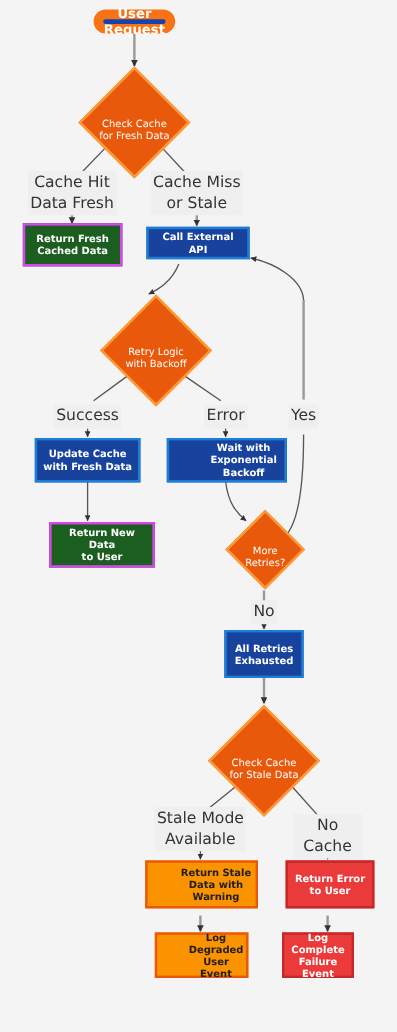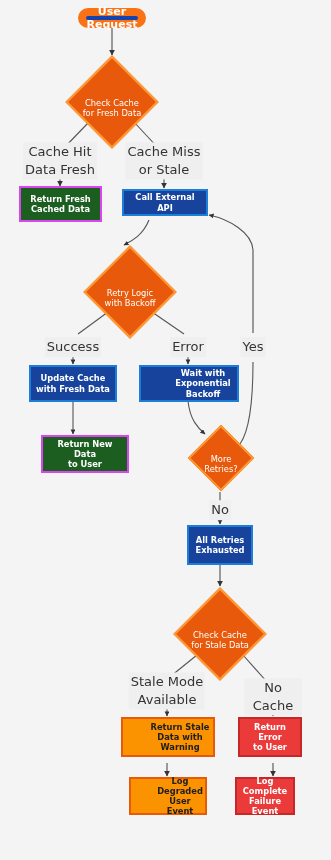--- a/index.html
+++ b/index.html
@@ -237,21 +237,21 @@
     <span class="dia-box" style="width:66px;height:66px;"></span>
     <span class="label">Check Cache
 for Stale Data</span>
   </div>
 
   <div class="node n-rect-orange" style="left:121px; top:717px; width:94px; height:40px;">
     <span class="label">Return Stale
 Data with Warning</span>
   </div>
 
-  <div class="node n-rect-red" style="left:238px; top:717px; width:64px; height:40px;">
+  <div class="node n-rect-red" style="left:238px; top:717px; width:74px; height:40px;">
     <span class="label">Return Error
 to User</span>
   </div>
 
   <div class="node n-rect-orange" style="left:129px; top:777px; width:78px; height:38px;">
     <span class="label">Log Degraded
 User Event</span>
   </div>
 
   <div class="node n-rect-red" style="left:235px; top:777px; width:60px; height:38px;">

